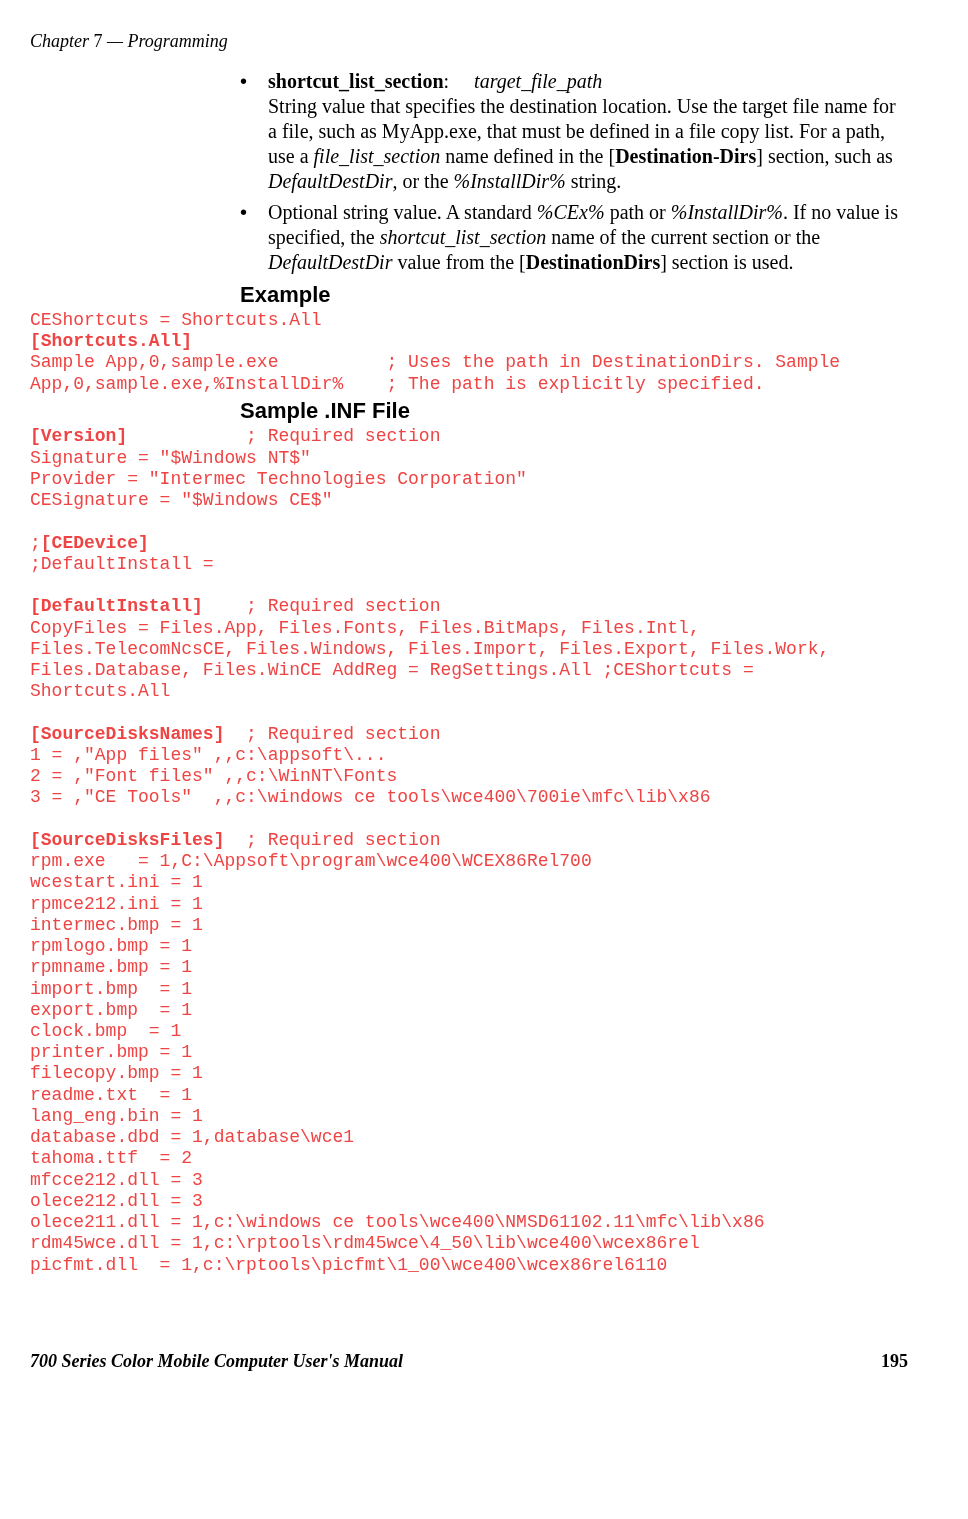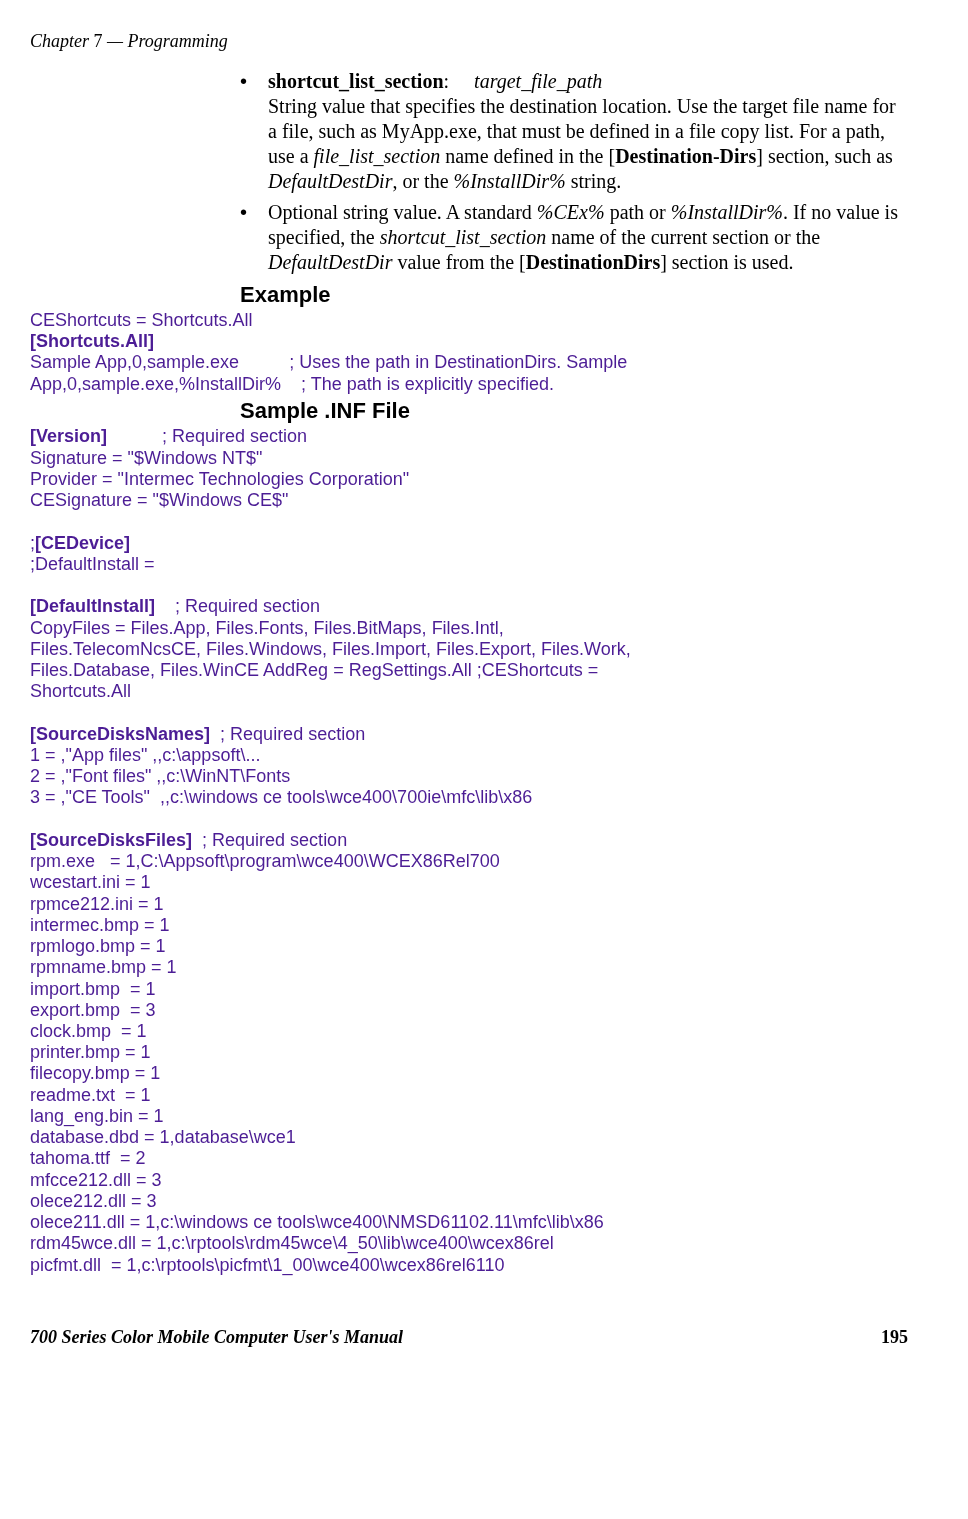--- a/index.html
+++ b/index.html
@@ -40,34 +40,34 @@
   .i { font-style: italic; }
   .subhead {
     font-family: 'Frutiger', 'Myriad', 'Helvetica Neue', Arial, sans-serif;
     font-weight: 900;
     font-size: 22px;
     margin-left: 210px;
     margin-top: 2px;
     margin-bottom: 2px;
   }
   pre.code {
-    font-family: Liberation Sans, sans-serif;
+    font-family: Liberation Mono, monospace;
     font-size: 18px;
     line-height: 1.18;
     margin: 0;
     white-space: pre;
-    color: #4c1d95;
+    color: #ef4444;
   }
   .footer {
     display: flex;
     justify-content: space-between;
     font-weight: bold;
     font-style: italic;
     font-size: 18px;
-    margin-top: 50px;
+    margin-top: 74px;
   }
   .footer .pnum { font-style: normal; text-align: right; }
   .mono-b { font-weight: bold; }
 </style>
 </head>
 <body>
 
 <div class="header-right">
   <span>Chapter</span>
   <span class="chnum">7</span>
@@ -121,21 +121,21 @@
 <span>3 = ,"CE Tools"  ,,c:\windows ce tools\wce400\700ie\mfc\lib\x86</span>
 
 <span class="mono-b">[SourceDisksFiles]</span><span>  ; Required section</span>
 <span>rpm.exe   = 1,C:\Appsoft\program\wce400\WCEX86Rel700</span>
 <span>wcestart.ini = 1</span>
 <span>rpmce212.ini = 1</span>
 <span>intermec.bmp = 1</span>
 <span>rpmlogo.bmp = 1</span>
 <span>rpmname.bmp = 1</span>
 <span>import.bmp  = 1</span>
-<span>export.bmp  = 3</span>
+<span>export.bmp  = 1</span>
 <span>clock.bmp  = 1</span>
 <span>printer.bmp = 1</span>
 <span>filecopy.bmp = 1</span>
 <span>readme.txt  = 1</span>
 <span>lang_eng.bin = 1</span>
 <span>database.dbd = 1,database\wce1</span>
 <span>tahoma.ttf  = 2</span>
 <span>mfcce212.dll = 3</span>
 <span>olece212.dll = 3</span>
 <span>olece211.dll = 1,c:\windows ce tools\wce400\NMSD61102.11\mfc\lib\x86</span>

